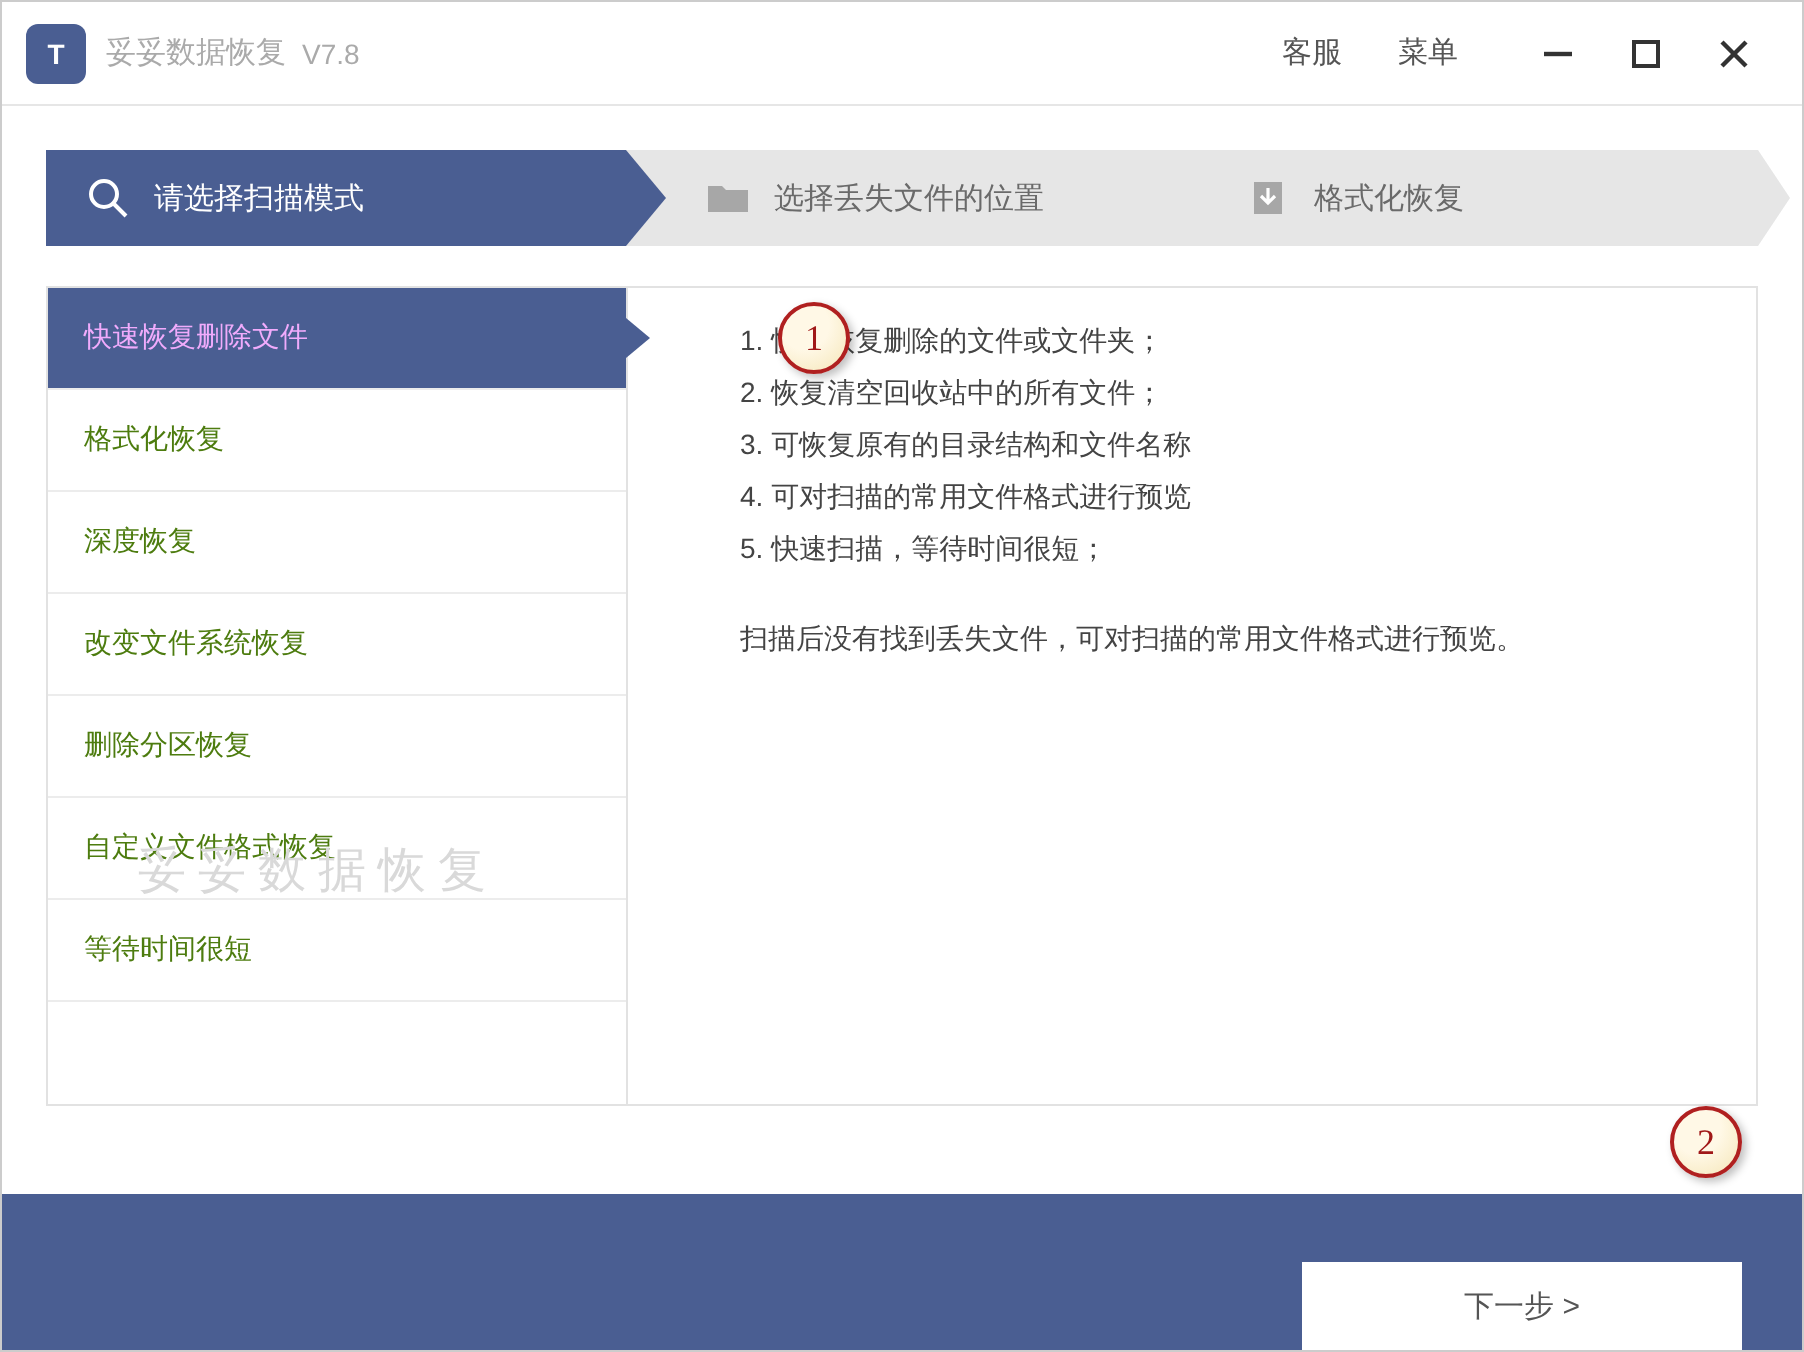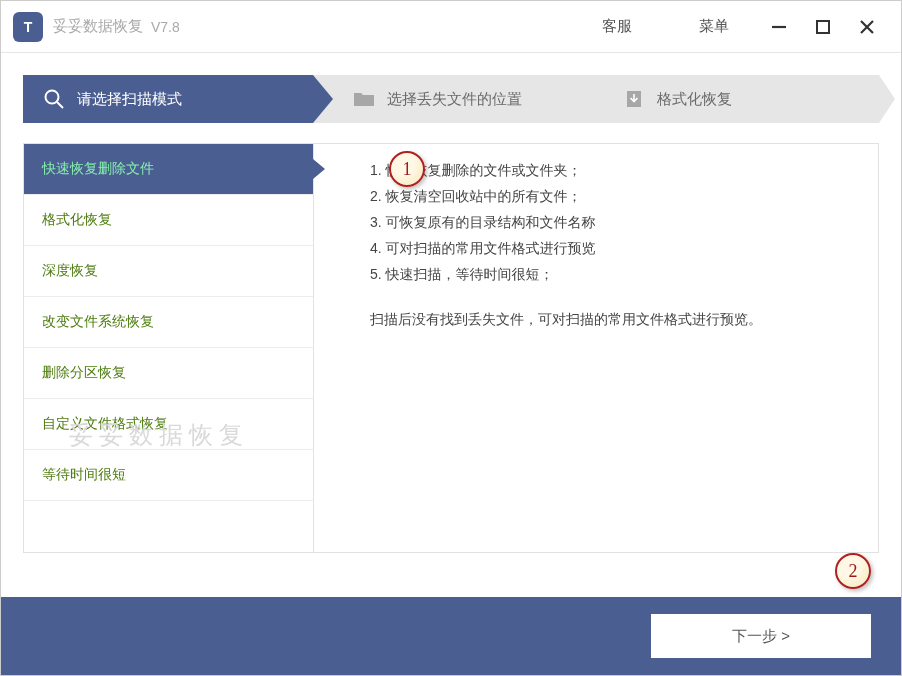--- a/index.html
+++ b/index.html
@@ -26,21 +26,21 @@
     background: #4a5e92;
     border-radius: 6px;
     display: flex; align-items: center; justify-content: center;
     color: #fff; font-size: 14px; font-weight: bold;
     margin-right: 10px;
   }
   .app-title { color: #aaa; font-size: 15px; margin-right: 8px; }
   .app-version { color: #aaa; font-size: 14px; }
   .titlebar-spacer { flex: 1; }
   .titlebar-link {
-    color: #555; font-size: 15px; margin-right: 28px; cursor: pointer; margin-left: 39px;
+    color: #555; font-size: 15px; margin-right: 28px; cursor: pointer;
   }
   .win-btns { display: flex; align-items: center; gap: 0; }
   .win-btn {
     width: 44px; height: 38px;
     display: flex; align-items: center; justify-content: center;
     cursor: pointer; font-size: 18px;
   }
   .win-btn svg { display: block; }
 
   
@@ -107,21 +107,21 @@
     display: flex; align-items: center;
     padding: 0 18px;
     border-bottom: 1px solid #ececec;
     font-size: 14px;
     color: #4d7c0f;
     cursor: pointer;
     position: relative;
   }
   .side-item.selected {
     background: #4a5e92;
-    color: #86efac;
+    color: #f0abfc;
     align-items: center;
   }
   .side-item.selected::after {
     content: "";
     position: absolute;
     right: -12px; top: 50%;
     transform: translateY(-50%);
     border-top: 10px solid transparent;
     border-bottom: 10px solid transparent;
     border-left: 12px solid #4a5e92;
@@ -135,21 +135,21 @@
   }
   .desc .note { margin-top: 20px; }
 
   
   .footer {
     position: absolute;
     left: 0; right: 0; bottom: 0;
     height: 78px;
     background: #4a5e92;
     display: flex;
-    align-items: center;
+    align-items: flex-end;
     justify-content: flex-end;
     padding: 0 30px;
   }
   .next-btn {
     background: #fff;
     color: #555;
     width: 220px; height: 44px;
     border: none;
     font-size: 15px;
     cursor: pointer;

